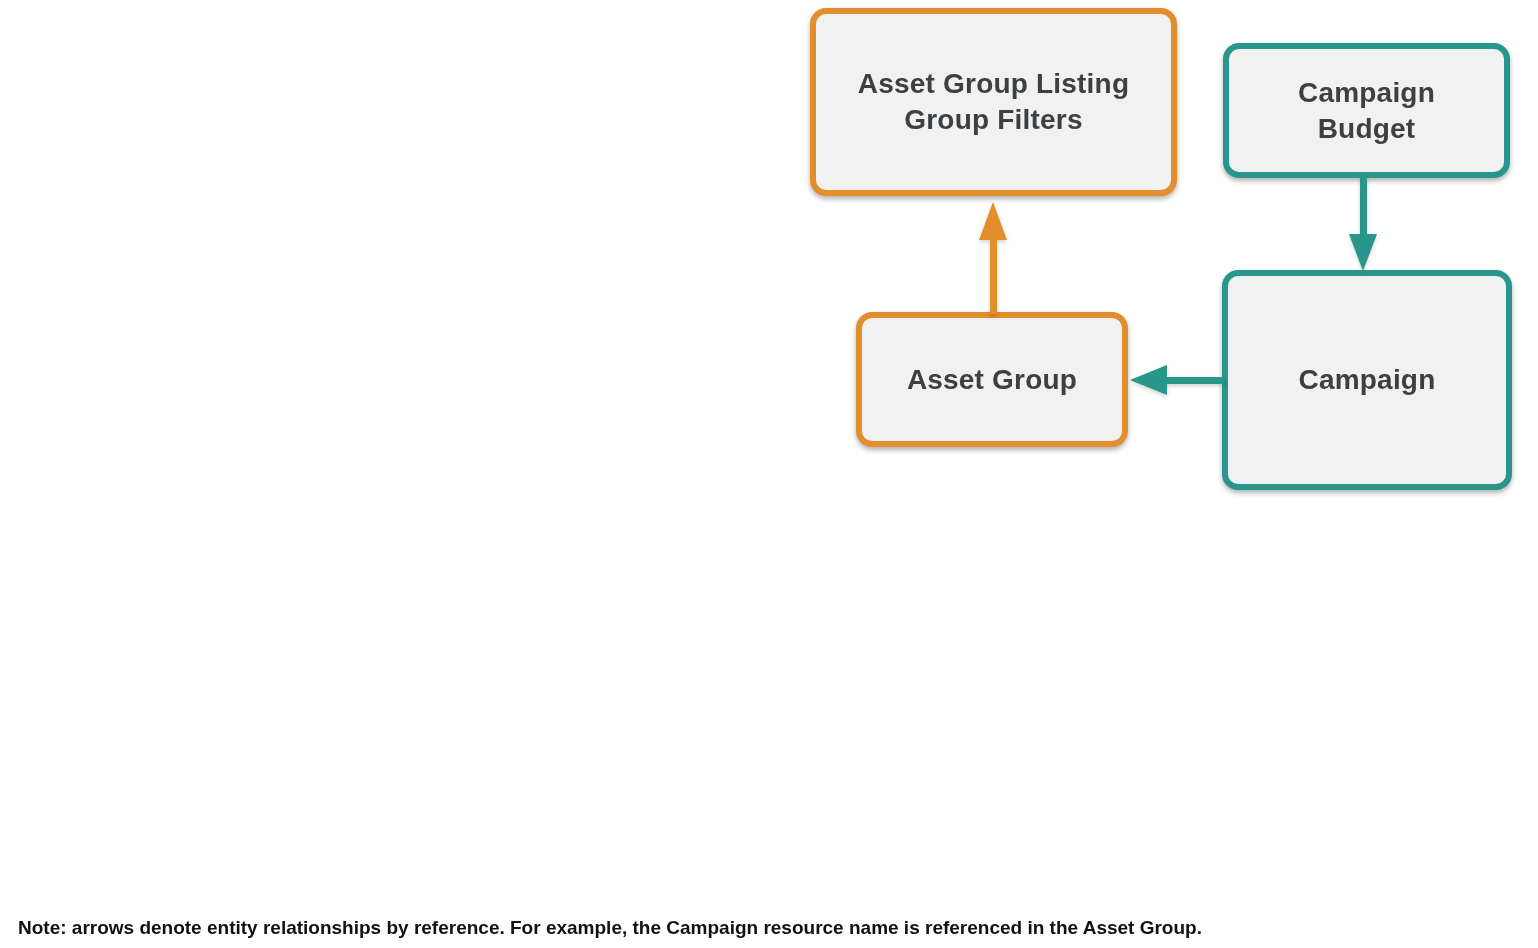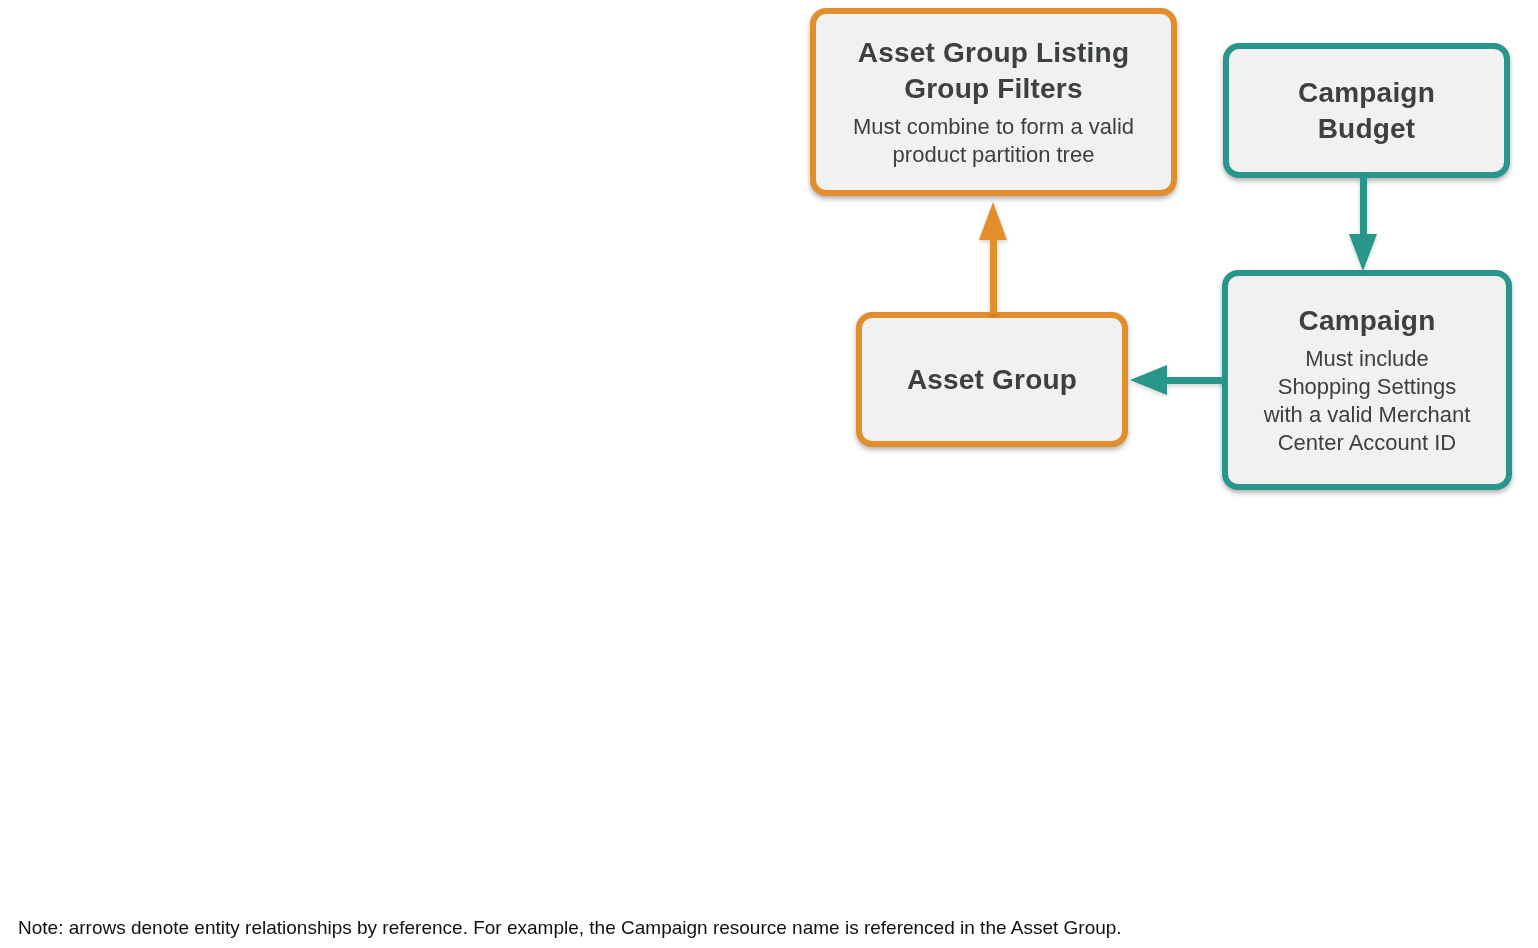--- a/index.html
+++ b/index.html
@@ -85,47 +85,45 @@
     border-top:15px solid transparent;
     border-bottom:15px solid transparent;
     border-right:37px solid var(--teal);
   }
   
   .note{
     position:absolute;
     left:18px;
     top:916px;
     font-size:19px;
-    font-weight:400;
+    font-weight:700;
     color:var(--note-text);
     line-height:24px;
     white-space:nowrap;
   }
 </style>
 </head>
 <body>
 
 <div class="canvas">
 
   <div class="node orange" id="node-listing-filters">
     <div class="node-title">Asset Group Listing Group Filters</div>
-    <div class="node-subtitle">Must combine to form a valid product partition tree</div>
   </div>
 
   <div class="node orange" id="node-asset-group">
     <div class="node-title">Asset Group</div>
   </div>
 
   <div class="node teal" id="node-campaign-budget">
     <div class="node-title">Campaign Budget</div>
   </div>
 
   <div class="node teal" id="node-campaign">
     <div class="node-title">Campaign</div>
-    <div class="node-subtitle">Must include Shopping Settings with a valid Merchant Center Account ID</div>
   </div>
 
   <div class="edge" id="edge-ag-lf">
     <div class="shaft orange-bg"></div>
     <div class="head"></div>
   </div>
 
   <div class="edge" id="edge-cb-c">
     <div class="shaft teal-bg"></div>
     <div class="head"></div>

